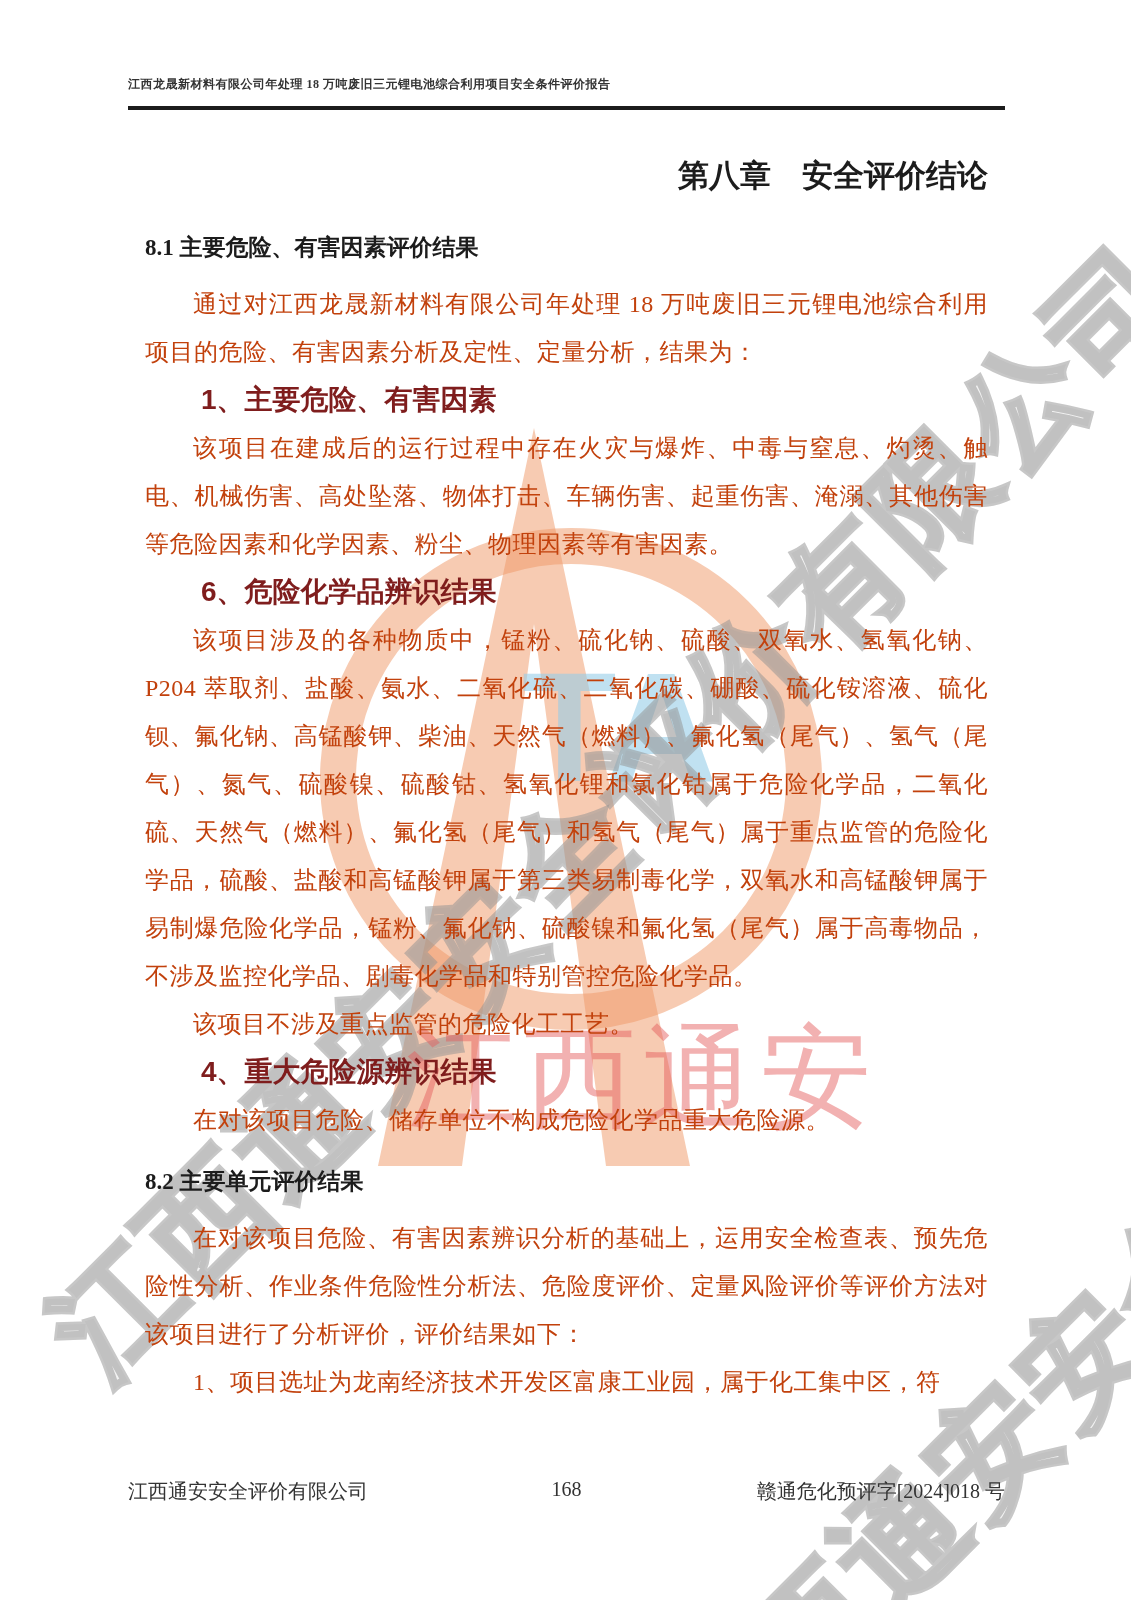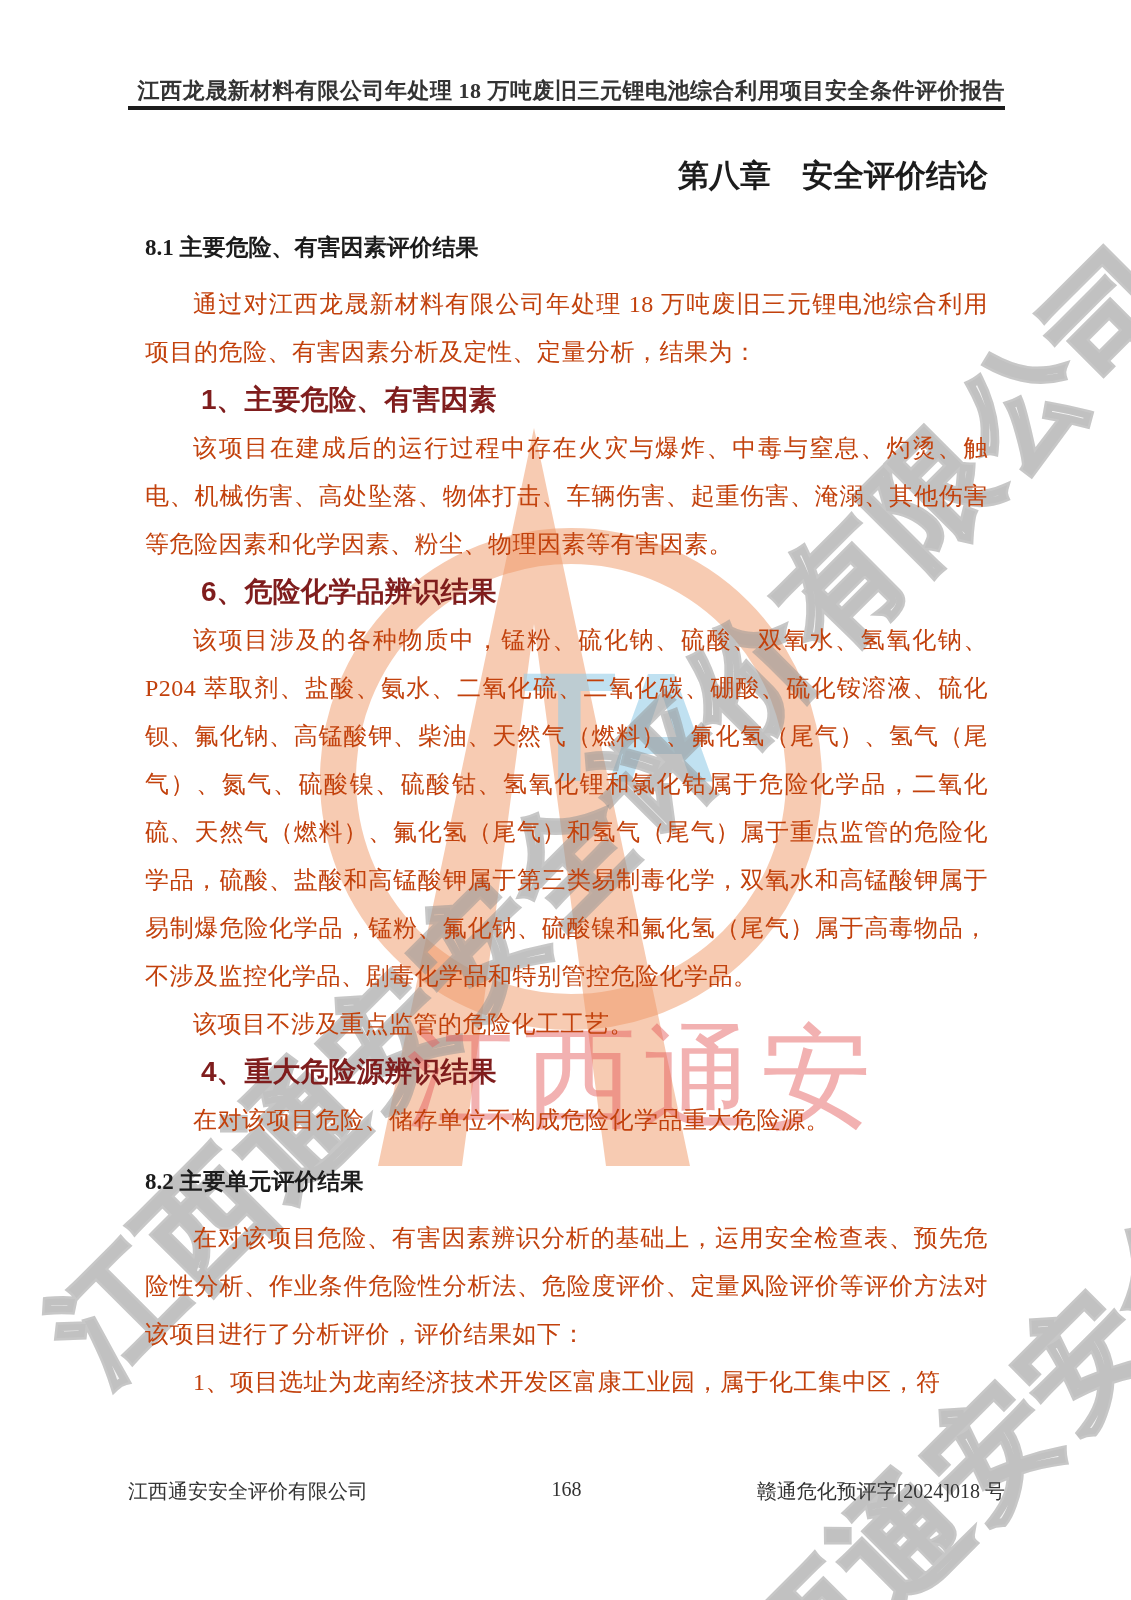--- a/index.html
+++ b/index.html
@@ -3,21 +3,21 @@
 <meta charset="utf-8">
 <style>
   html,body{margin:0;padding:0;background:#ffffff;}
   .page{
     position:relative;width:1131px;height:1600px;background:#ffffff;
     overflow:hidden;font-family:"Liberation Serif",serif;color:#222222;
   }
   
   .doc-header{
     position:absolute;top:76px;left:128px;width:877px;
-    text-align:right;font-size:22px;font-weight:bold;color:#333;
+    text-align:left;font-size:12px;font-weight:bold;color:#333;
     letter-spacing:0.5px;white-space:nowrap;
   }
   .header-rule{
     position:absolute;top:106px;left:128px;width:877px;height:4px;background:#1c1c1c;
   }
   
   .watermark-layer{position:absolute;inset:0;z-index:0;pointer-events:none;}
   .wm-ring{
     position:absolute;left:320px;top:528px;width:430px;height:430px;
     border:36px solid rgba(240,152,102,0.50);border-radius:50%;

